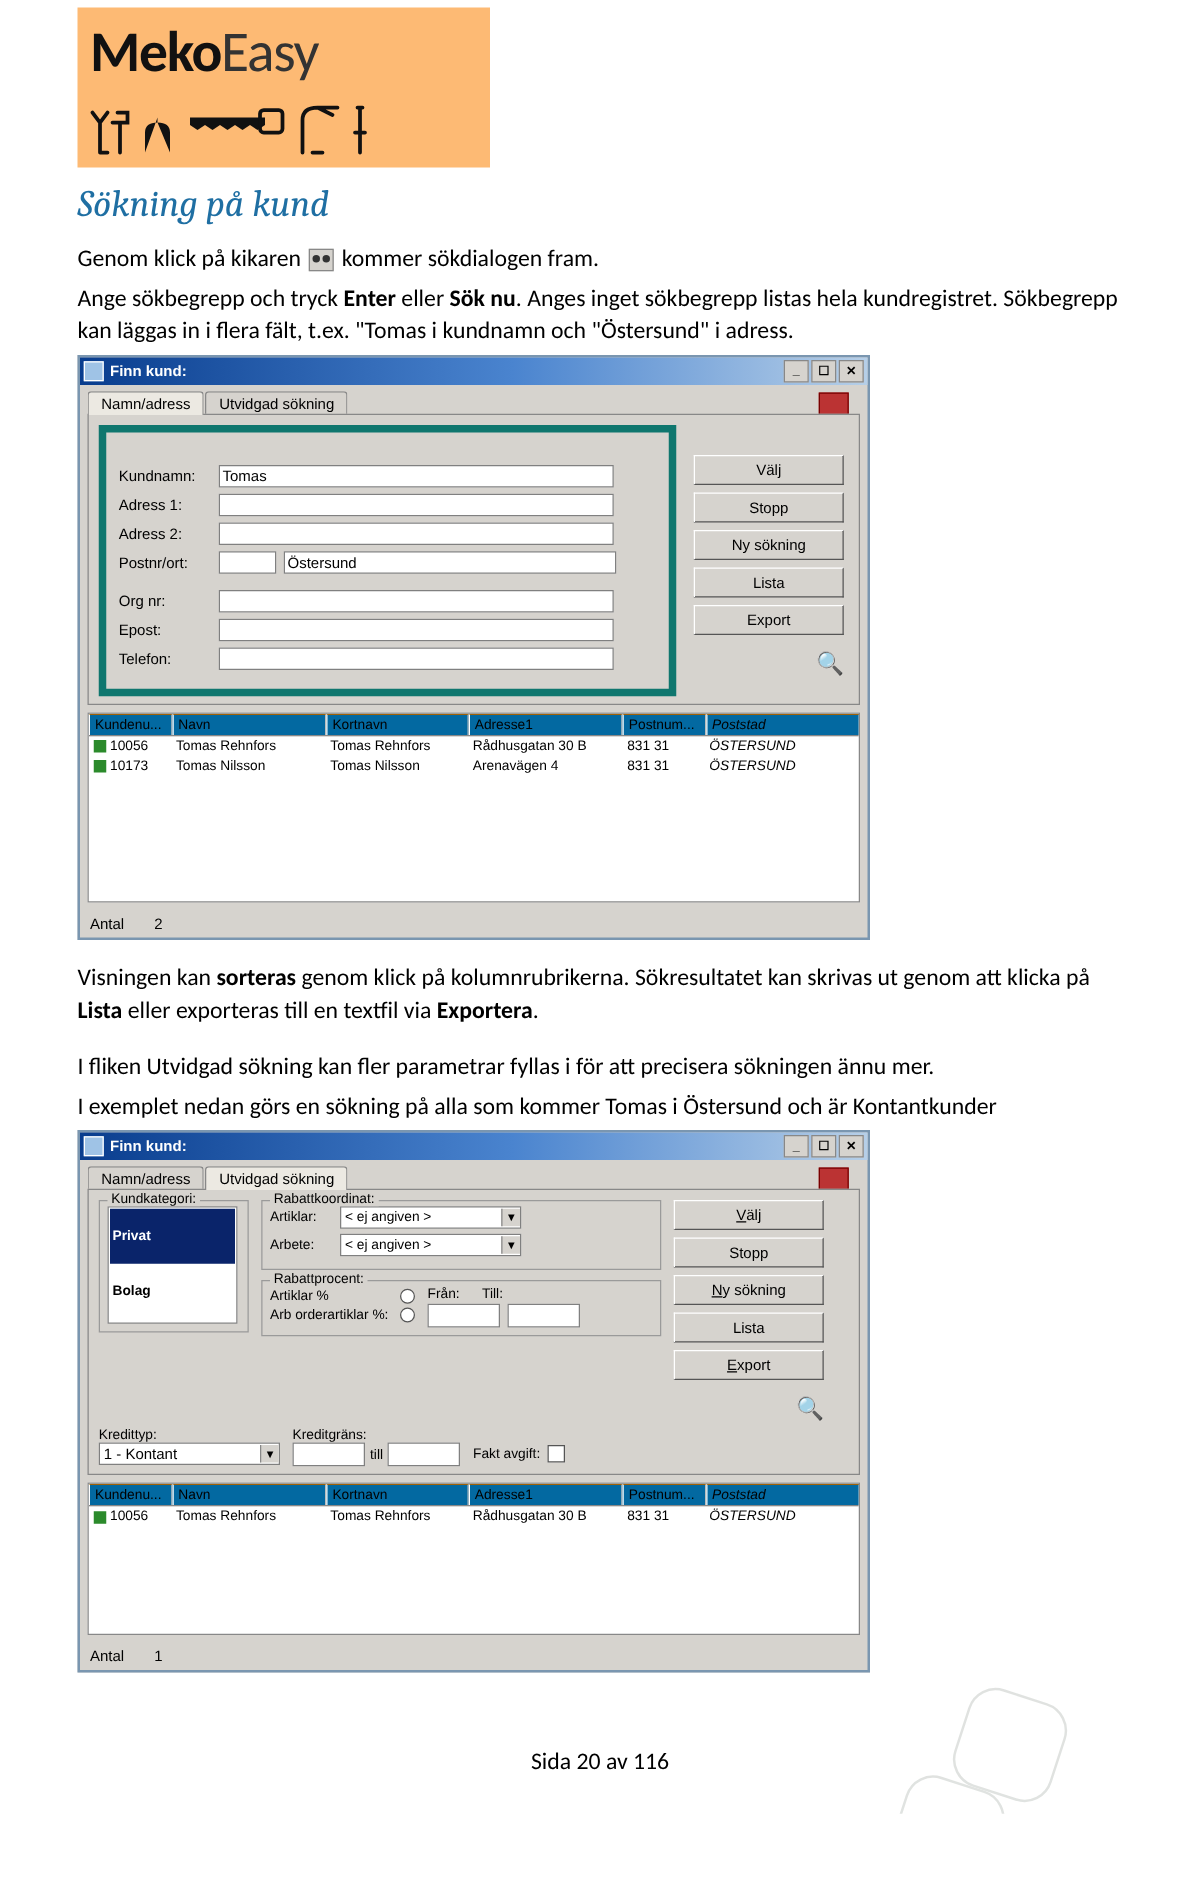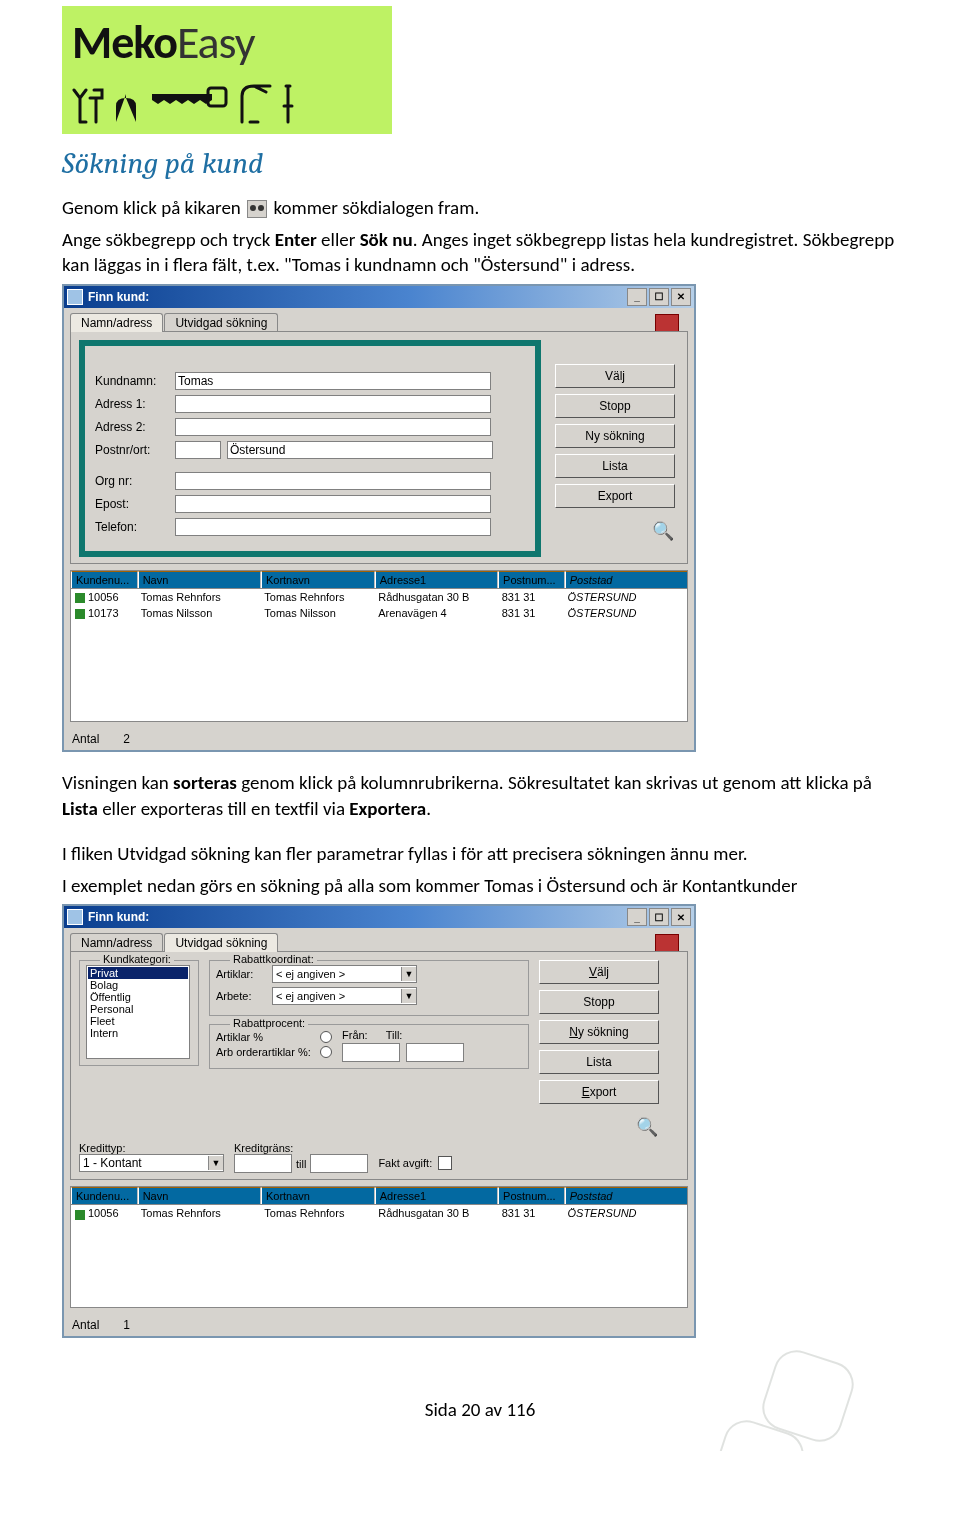--- a/index.html
+++ b/index.html
@@ -3,21 +3,21 @@
 <meta charset="utf-8">
 <style>
   body {
     margin: 0;
     background: #ffffff;
     font-family: Calibri, Arial, sans-serif;
     color: #000;
     width: 960px;
   }
   .logo-block {
-    background: #bef264;
+    background: #fdba74;
     width: 310px;
     padding: 8px 10px 4px 10px;
     margin-left: 62px;
     margin-top: 6px;
   }
   .logo-text {
     font-size: 46px;
     font-weight: 700;
     letter-spacing: -1px;
     color: #111;
@@ -235,35 +235,35 @@
     gap: 10px;
   }
   .fieldset {
     border: 1px solid #9a9a9a;
     padding: 4px 6px 6px 6px;
     position: relative;
     margin-bottom: 8px;
   }
   .fieldset .legend {
     position: absolute;
-    top: -8px; left: 20px;
+    top: -8px; left: 6px;
     background: #d6d3ce;
     padding: 0 3px;
     font-size: 11px;
   }
   .listbox {
     border: 1px solid #808080;
     background: #fff;
     width: 100px;
     height: 90px;
     padding: 1px;
     font-size: 11px;
     overflow: hidden;
   }
-  .listbox div { padding: 0 2px; }
+  .listbox div { padding: 16px 2px; font-weight: bold; }
   .listbox .selected { background: #0a246a; color: #fff; }
   .combo {
     display: flex;
     align-items: center;
     gap: 4px;
     margin-bottom: 4px;
     font-size: 11px;
   }
   .combo label { width: 52px; }
   .combo-box {

